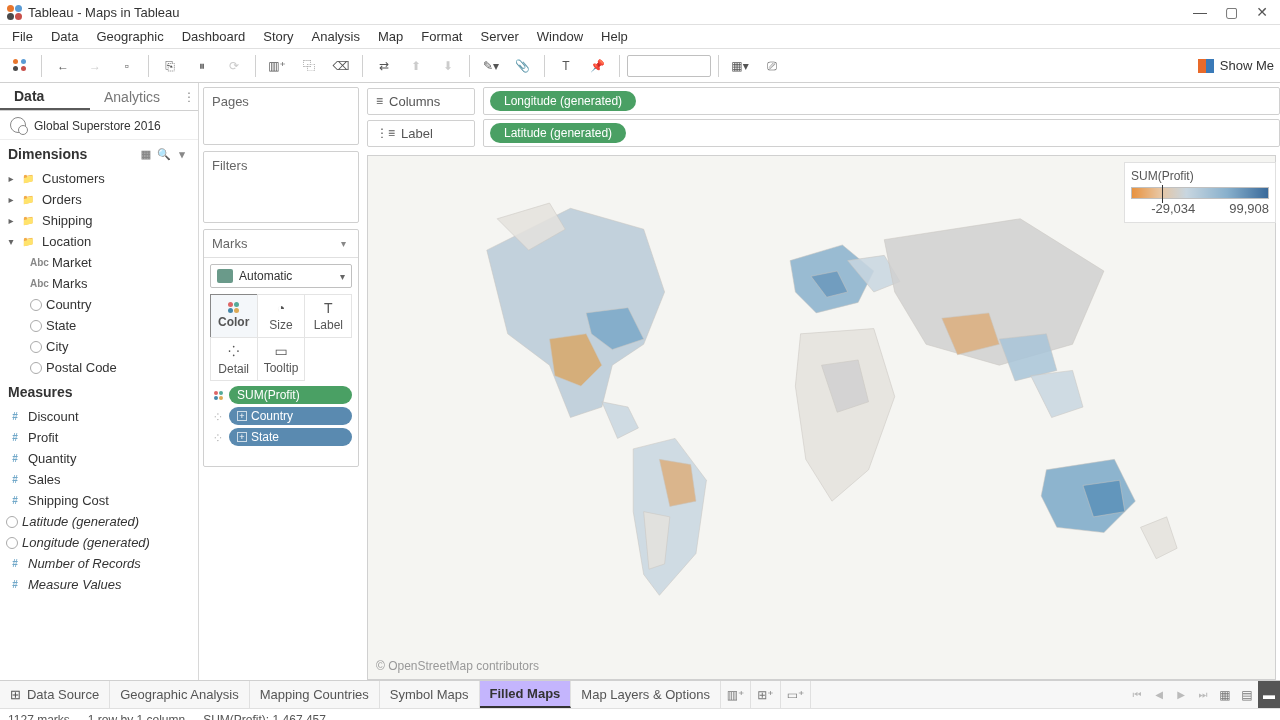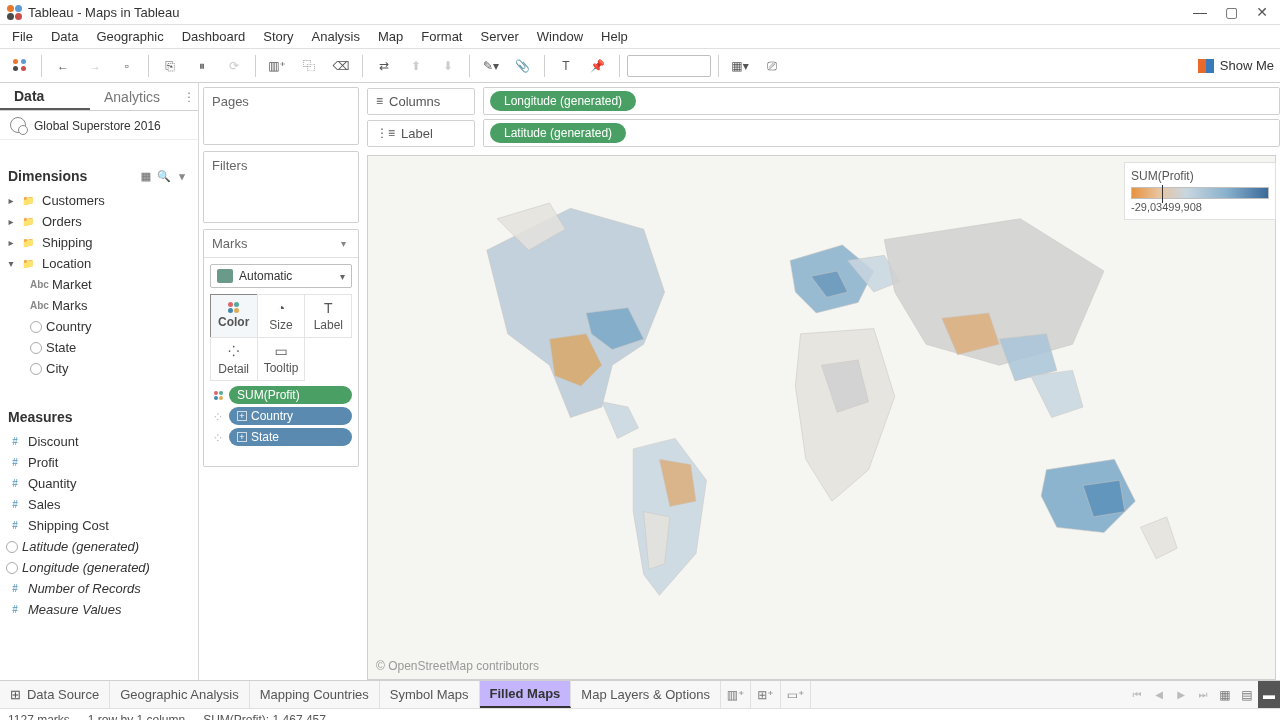--- a/index.html
+++ b/index.html
@@ -21,21 +21,21 @@
 .toolbar .showme .ic { width:16px; height:14px; background:linear-gradient(to right,#e86a2a 50%,#3a7ab8 50%); }
 .main { display:flex; height:597px; }
 .datapane { width:199px; border-right:1px solid #d8d8d8; display:flex; flex-direction:column; }
 .tabs { display:flex; height:28px; border-bottom:1px solid #d0d0d0; }
 .tabs .tab { flex:1; display:flex; align-items:center; justify-content:flex-start; padding-left:14px; font-size:14px; cursor:pointer; color:#777; }
 .tabs .tab.active { color:#333; font-weight:600; border-bottom:2px solid #5a5a5a; }
 .tabs .menu { width:18px; display:flex; align-items:center; justify-content:center; color:#888; cursor:pointer; }
 .datasource { display:flex; align-items:flex-end; padding:6px 10px; gap:8px; border-bottom:1px solid #eee; }
 .ds-ic { width:16px; height:16px; border-radius:50%; border:1px solid #888; position:relative; }
 .ds-ic::after { content:""; position:absolute; width:8px; height:8px; border:1px solid #888; border-radius:50%; right:-3px; bottom:-3px; background:#fff; }
-.dim-header { display:flex; align-items:center; padding:6px 8px; font-weight:600; font-size:14px;margin-top:22px; }
+.dim-header { display:flex; align-items:center; padding:6px 8px; font-weight:600; font-size:14px; }
 .dim-header .sp { flex:1; }
 .dim-header .ic { width:16px; height:14px; display:flex; align-items:center; justify-content:center; color:#888; cursor:pointer; font-size:11px; margin-left:2px; }
 .tree { overflow-y:auto; flex:1; }
 .tree-item { display:flex; align-items:center; padding:3px 6px; gap:4px; cursor:pointer; font-size:13px; }
 .caret { width:10px; font-size:10px; color:#666; text-align:center; }
 .fic { width:18px; text-align:center; font-size:10px; color:#888; font-weight:600; }
 .fic.globe { color:#888; border:1px solid #aaa; border-radius:50%; width:12px; height:12px; position:relative; }
 .fic.hash { color:#71a8c9; }
 .tree-item.italic span:last-child { font-style:italic; }
 .indent2 { padding-left:30px; }
@@ -70,21 +70,21 @@
 .shelf .lbl .ic { font-size:12px; }
 .shelf .body { flex:1; border:1px solid #d0d0d0; border-radius:2px; padding:3px 6px; display:flex; gap:4px; min-height:28px; align-items:center; }
 .shelf .body .pill { flex:0 0 auto; padding:3px 14px; }
 .viz { flex:1; margin:4px 4px 0 4px; border:1px solid #d0d0d0; background:#fff; position:relative; overflow:hidden; }
 .map { position:absolute; inset:0; background:#f5f5f2; }
 .attrib { position:absolute; bottom:6px; left:8px; font-size:12px; color:#999; }
 .legend { position:absolute; top:162px; right:4px; width:152px; border:1px solid #e0e0e0; padding:6px; background:#fff; }
 .legend .lt { font-size:12px; color:#555; margin-bottom:4px; }
 .legend .grad { height:12px; background:linear-gradient(to right,#e8923f 0%,#e8c49f 20%,#c8d6e0 40%,#88b0cc 70%,#3a6a9a 100%); border:1px solid #c0c0c0; margin-bottom:2px; position:relative; }
 .legend .grad::after { content:""; position:absolute; left:22%; top:-3px; width:1px; height:18px; background:#333; }
-.legend .rng { display:flex; justify-content:flex-start; font-size:11px; color:#555; }
+.legend .rng { display:flex; justify-content:flex-end; font-size:13px; color:#555;gap:34px; }
 .bottomtabs { height:28px; border-top:1px solid #d0d0d0; display:flex; align-items:stretch; background:#f7f7f7; }
 .bottomtabs .btab { padding:0 10px; display:flex; align-items:center; font-size:13px; color:#555; border-right:1px solid #e0e0e0; cursor:pointer; }
 .bottomtabs .btab.active { background:#c4b5fd; font-weight:600; color:#333; border-bottom:2px solid #333; }
 .bottomtabs .btab.ds { gap:6px; }
 .bottomtabs .addbtn { width:30px; display:flex; align-items:center; justify-content:center; color:#777; border-right:1px solid #e0e0e0; cursor:pointer; }
 .bottomtabs .sp { flex:1; }
 .bottomtabs .navbtn { width:22px; display:flex; align-items:center; justify-content:center; color:#bbb; font-size:10px; }
 .bottomtabs .viewbtn { width:22px; display:flex; align-items:center; justify-content:center; color:#777; cursor:pointer; }
 .status { height:22px; border-top:1px solid #e0e0e0; display:flex; align-items:center; padding:0 8px; gap:18px; font-size:12px; color:#555; }
 svg.worldmap { width:100%; height:100%; }

